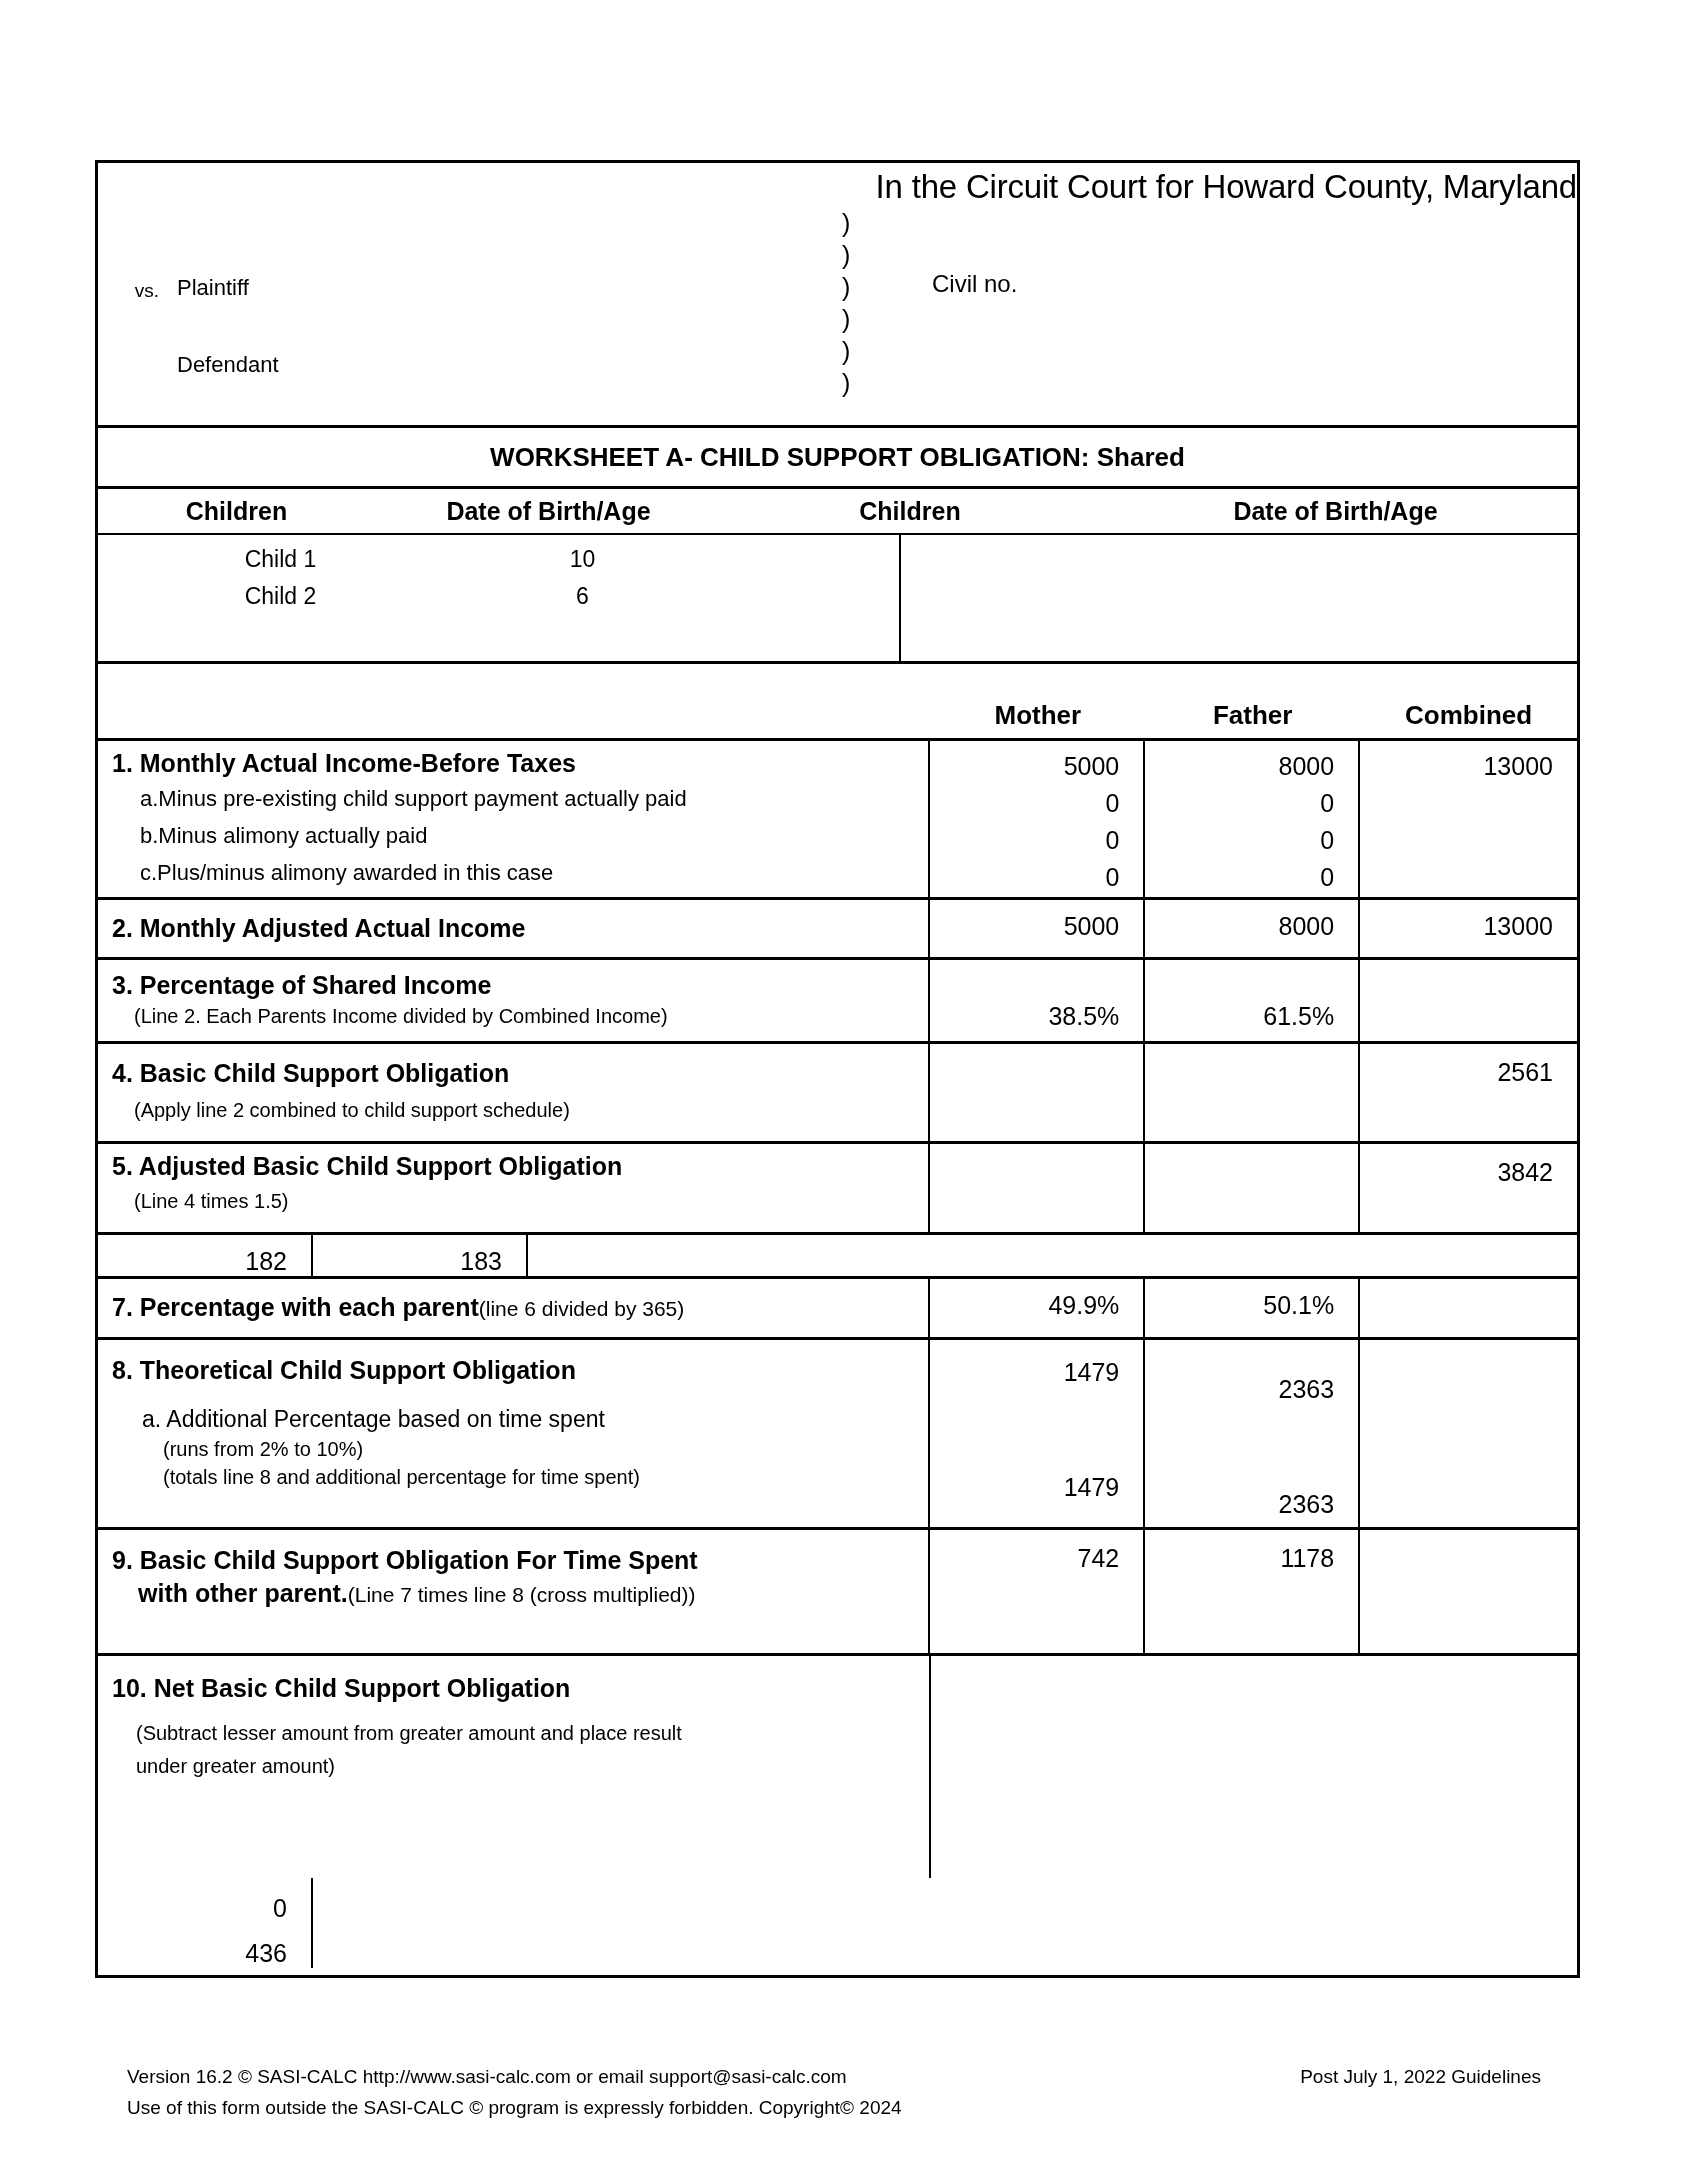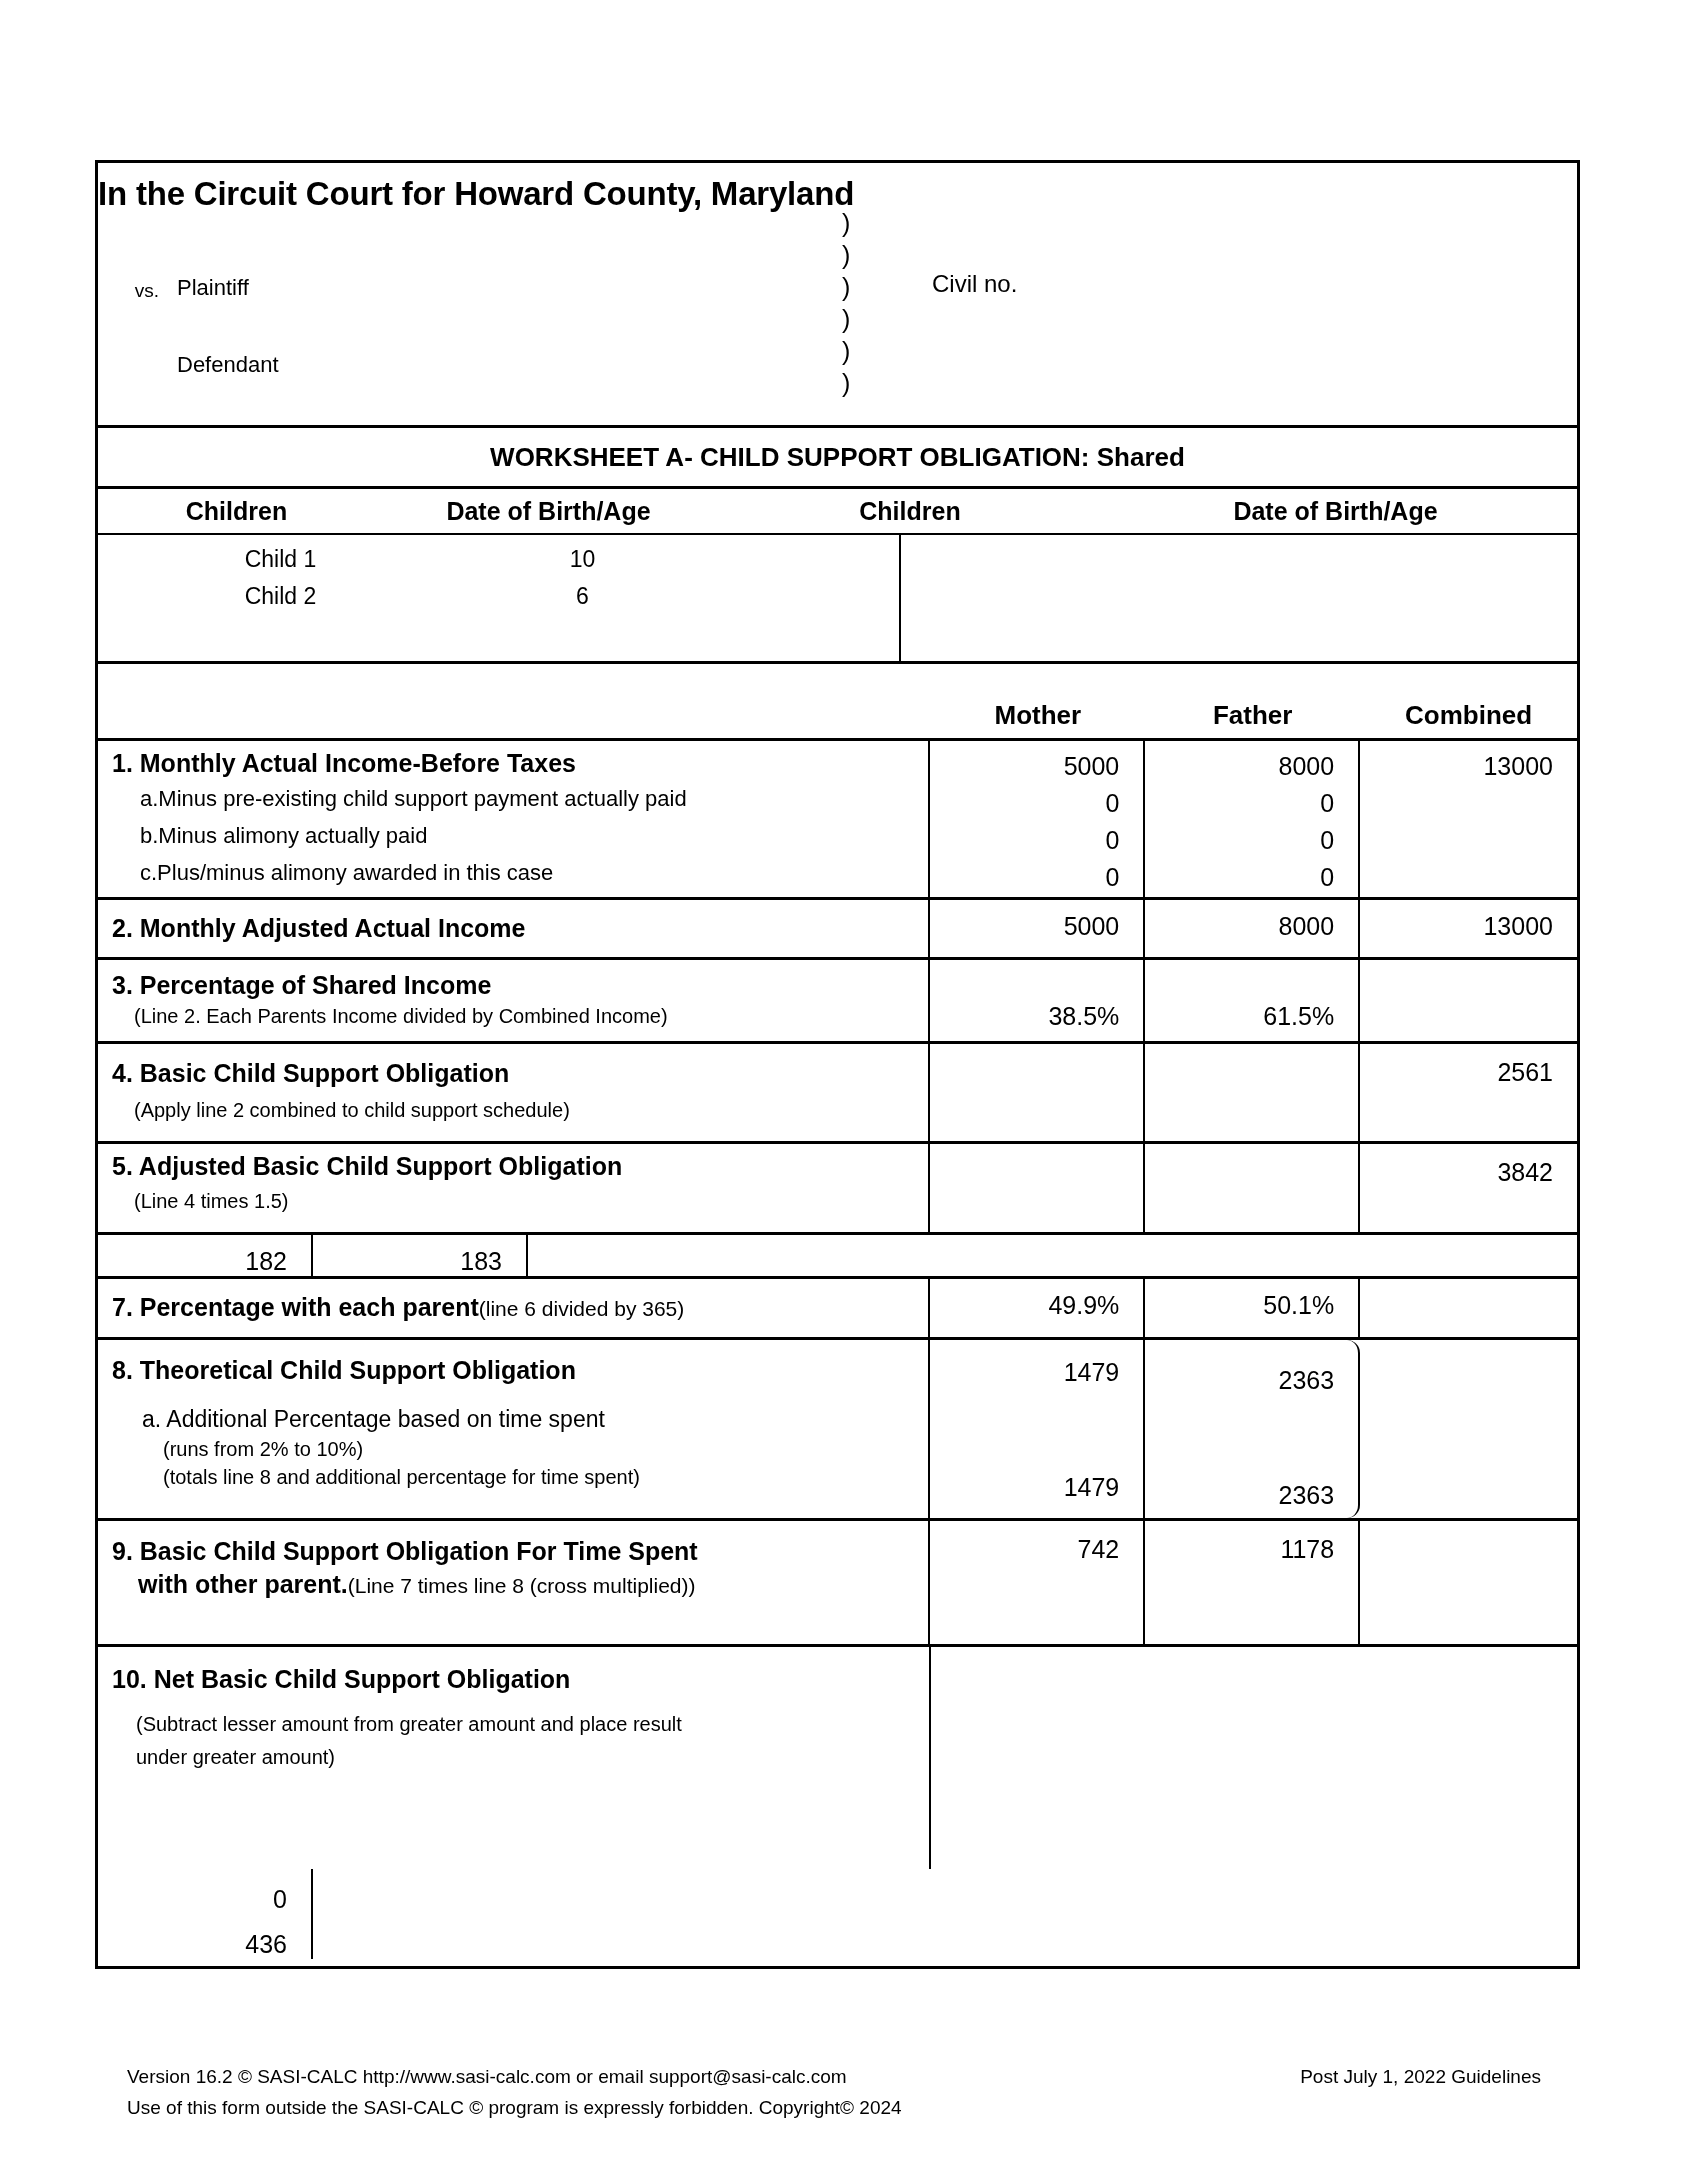--- a/index.html
+++ b/index.html
@@ -35,24 +35,24 @@
   }
 
   
   .caption {
     position: relative;
     height: 265px;
     border-bottom: 3px solid #000;
     box-sizing: border-box;
   }
   .court-title {
-    text-align: left;
+    text-align: right;
     font-size: 33px;
-    font-weight: bold;
-    padding-top: 12px;
+    font-weight: normal;
+    padding-top: 5px;
     letter-spacing: -0.2px;
   }
   .paren-col {
     position: absolute;
     left: 744px;
     top: 44px;
     width: 40px;
     font-size: 25px;
     line-height: 32px;
     text-align: left;
@@ -367,21 +367,21 @@
         <div class="t-sub2" style="padding-top:16px;">a. Additional Percentage based on time spent</div>
         <div class="t-paren deep">(runs from 2% to 10%)</div>
         <div class="t-paren deep">(totals line 8 and additional percentage for time spent)</div>
       </div>
       <div class="vcell" style="padding-top:14px;">
         <span class="sub">1479</span>
         <span class="sub gap">0</span>
         <span class="sub gap">0</span>
         <span class="sub" style="line-height:45px;">1479</span>
       </div>
-      <div class="vcell" style="padding-top:22px;border-radius:13px;">
+      <div class="vcell" style="padding-top:31px;">
         <span class="sub">2363</span>
         <span class="sub gap">0</span>
         <span class="sub gap">0</span>
         <span class="sub" style="line-height:45px;">2363</span>
       </div>
       <div class="vcell combined"></div>
     </div>
 
     <div class="row">
       <div class="lbl" style="padding-top:14px;padding-bottom:42px;">

